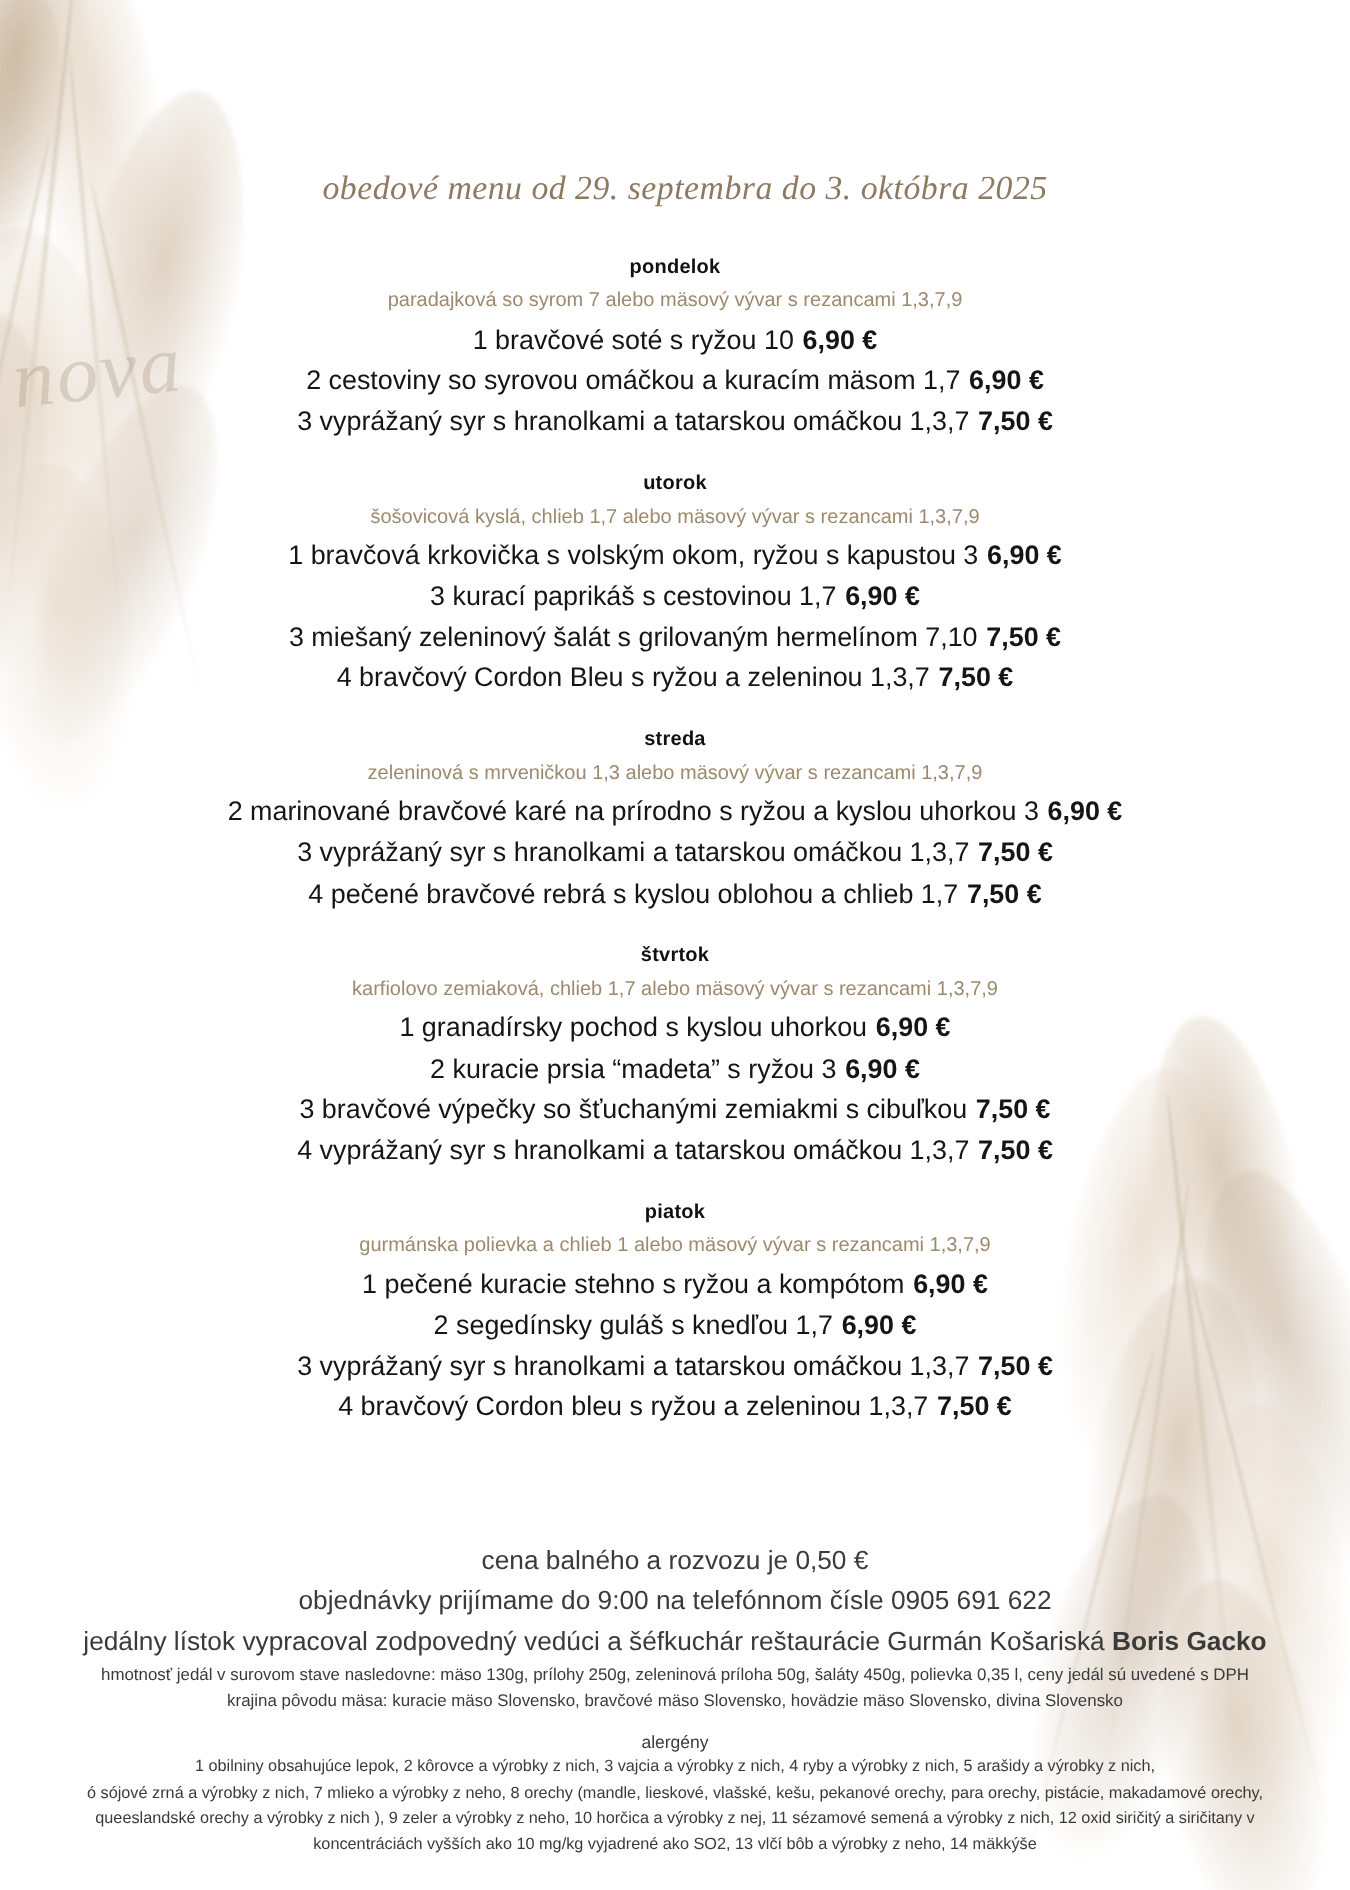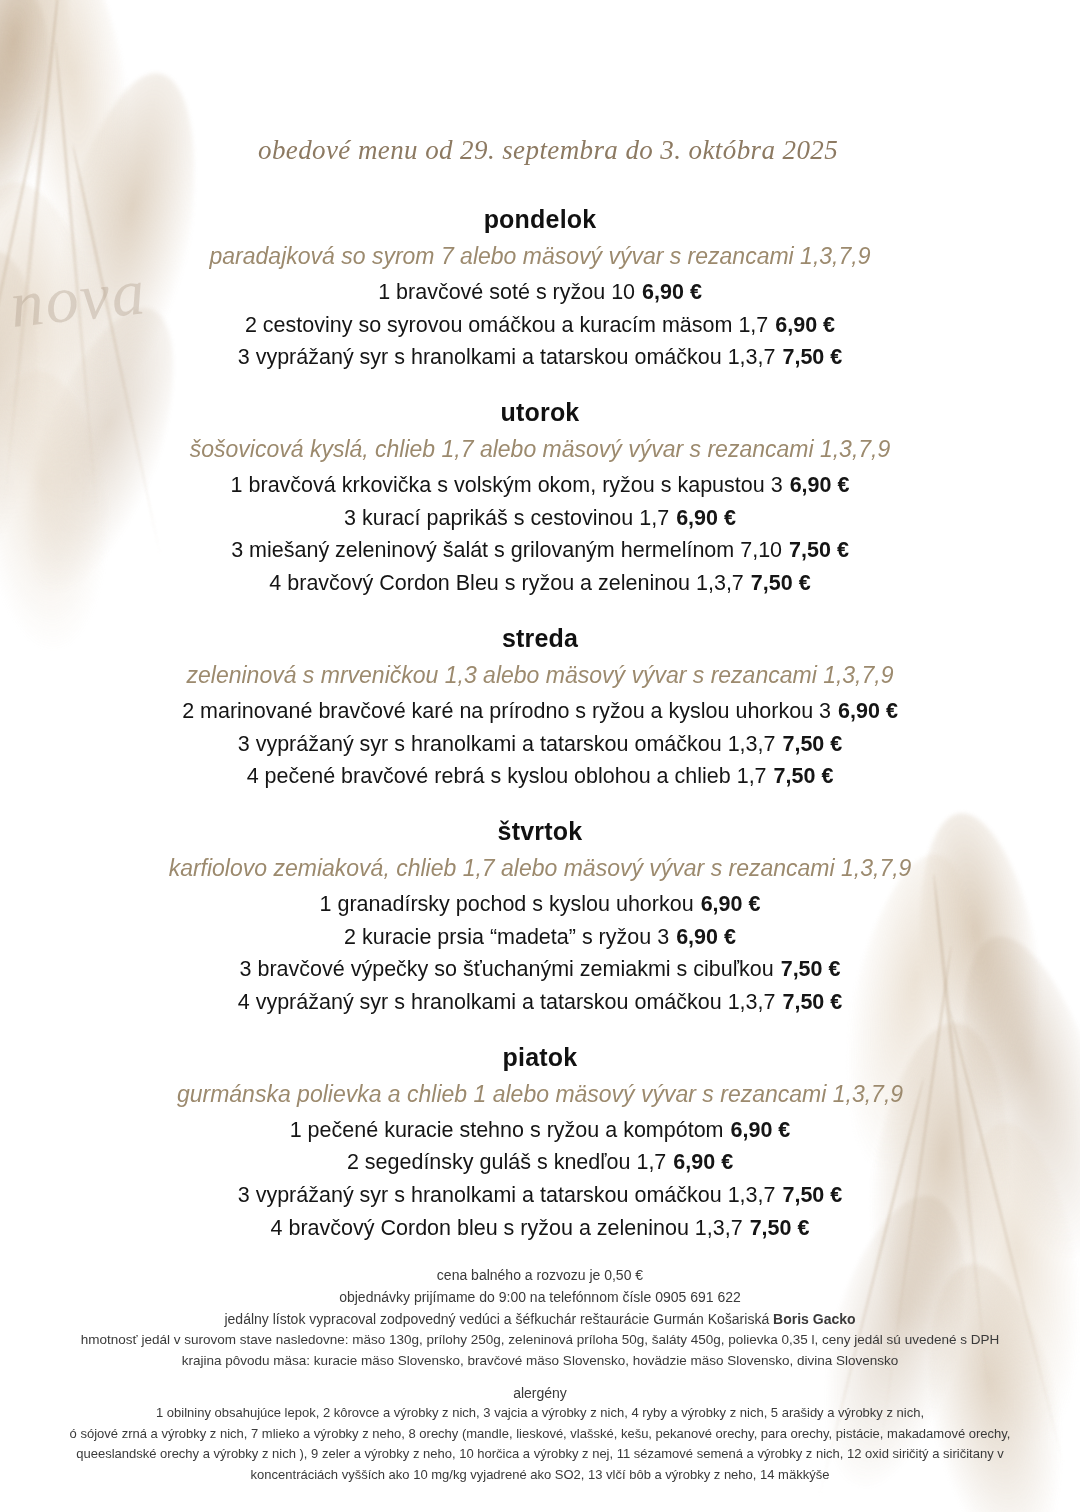--- a/index.html
+++ b/index.html
@@ -85,34 +85,33 @@
     top: 205px;
     width: 1080px;
     text-align: center;
   }
 
   .day {
     margin-bottom: 24px;
   }
 
   .day-name {
-    font-size: 25px;
+    font-size: 16px;
     font-weight: bold;
     color: #111;
     margin-bottom: 7px;
     letter-spacing: .2px;
   }
 
   .soup {
-    font-size: 23px;
+    font-size: 16px;
     color: #9b8straw;
     color: #9c8a6e;
     margin-bottom: 4px;
     line-height: 1.35;
-    font-style: italic;
   }
 
   .dish {
     font-size: 21.5px;
     color: #151515;
     line-height: 1.52;
     white-space: nowrap;
   }
   .dish .price {
     font-weight: bold;
@@ -122,21 +121,21 @@
   
   .footer {
     position: absolute;
     left: 0;
     bottom: 26px;
     width: 1080px;
     text-align: center;
     color: #3a3a3a;
   }
   .f-line {
-    font-size: 14px;
+    font-size: 21px;
     line-height: 1.55;
   }
   .f-line.small {
     font-size: 13.5px;
     line-height: 1.5;
   }
   .f-bold {
     font-weight: bold;
   }
   .allerg-title {

